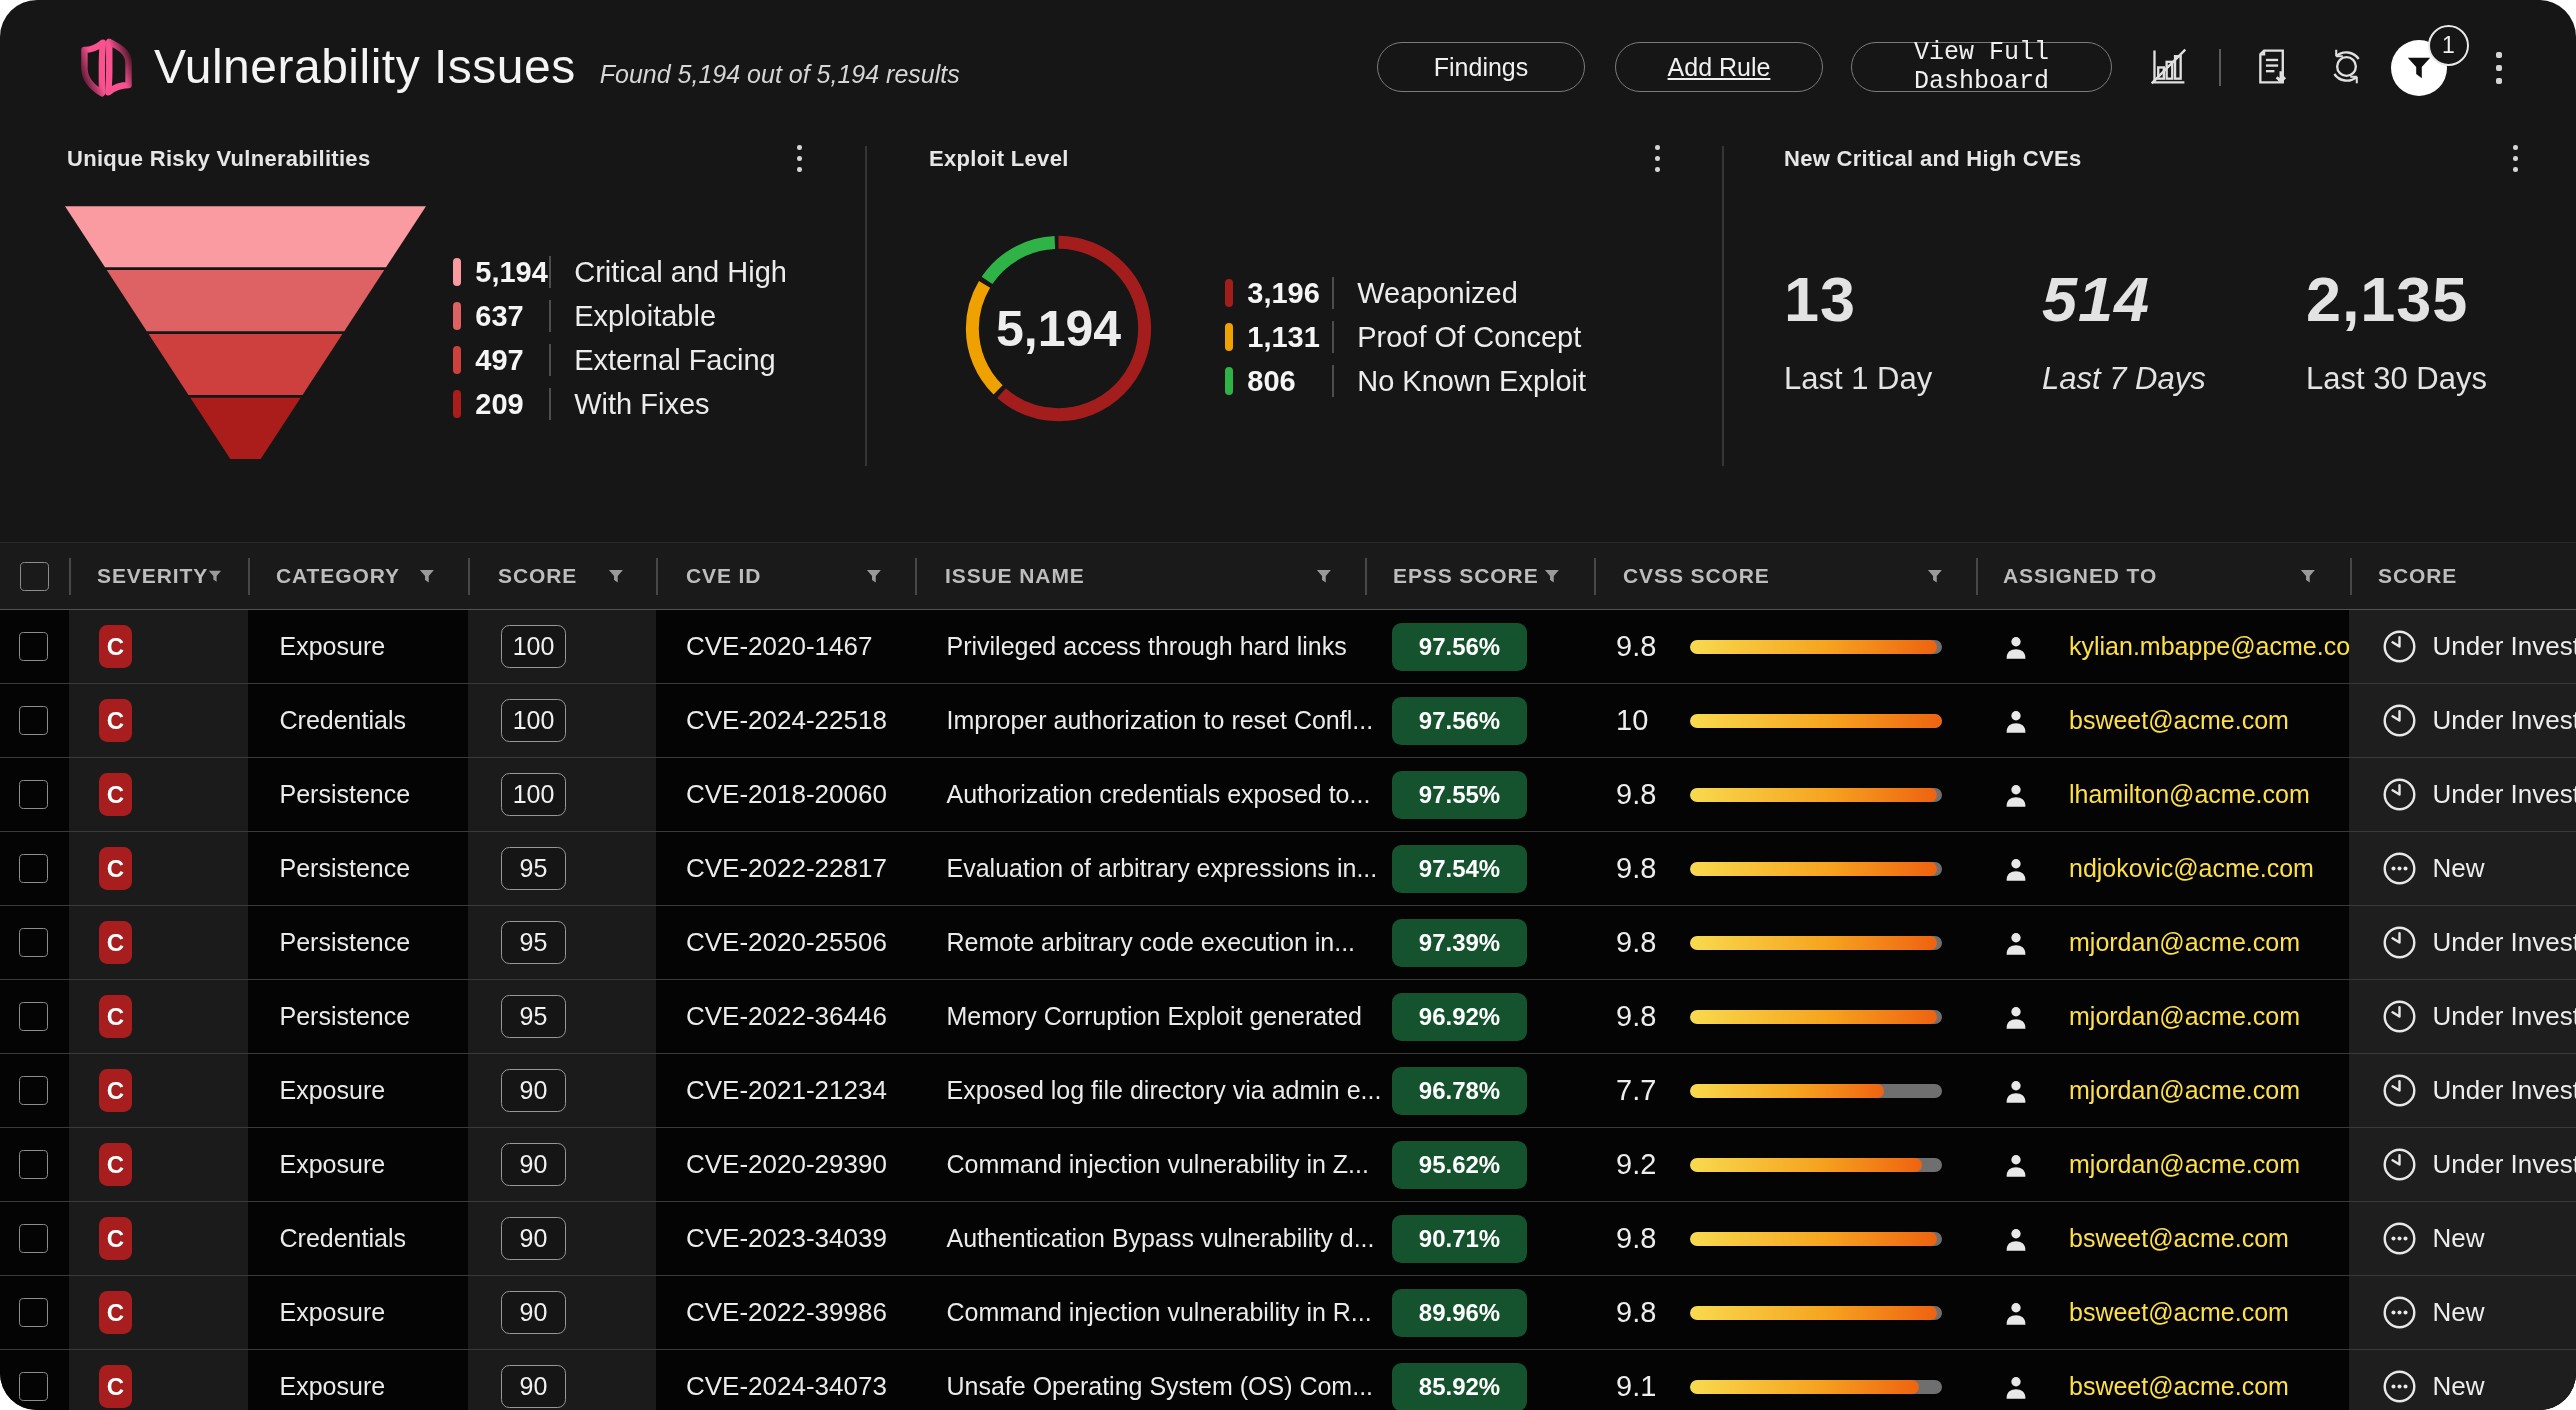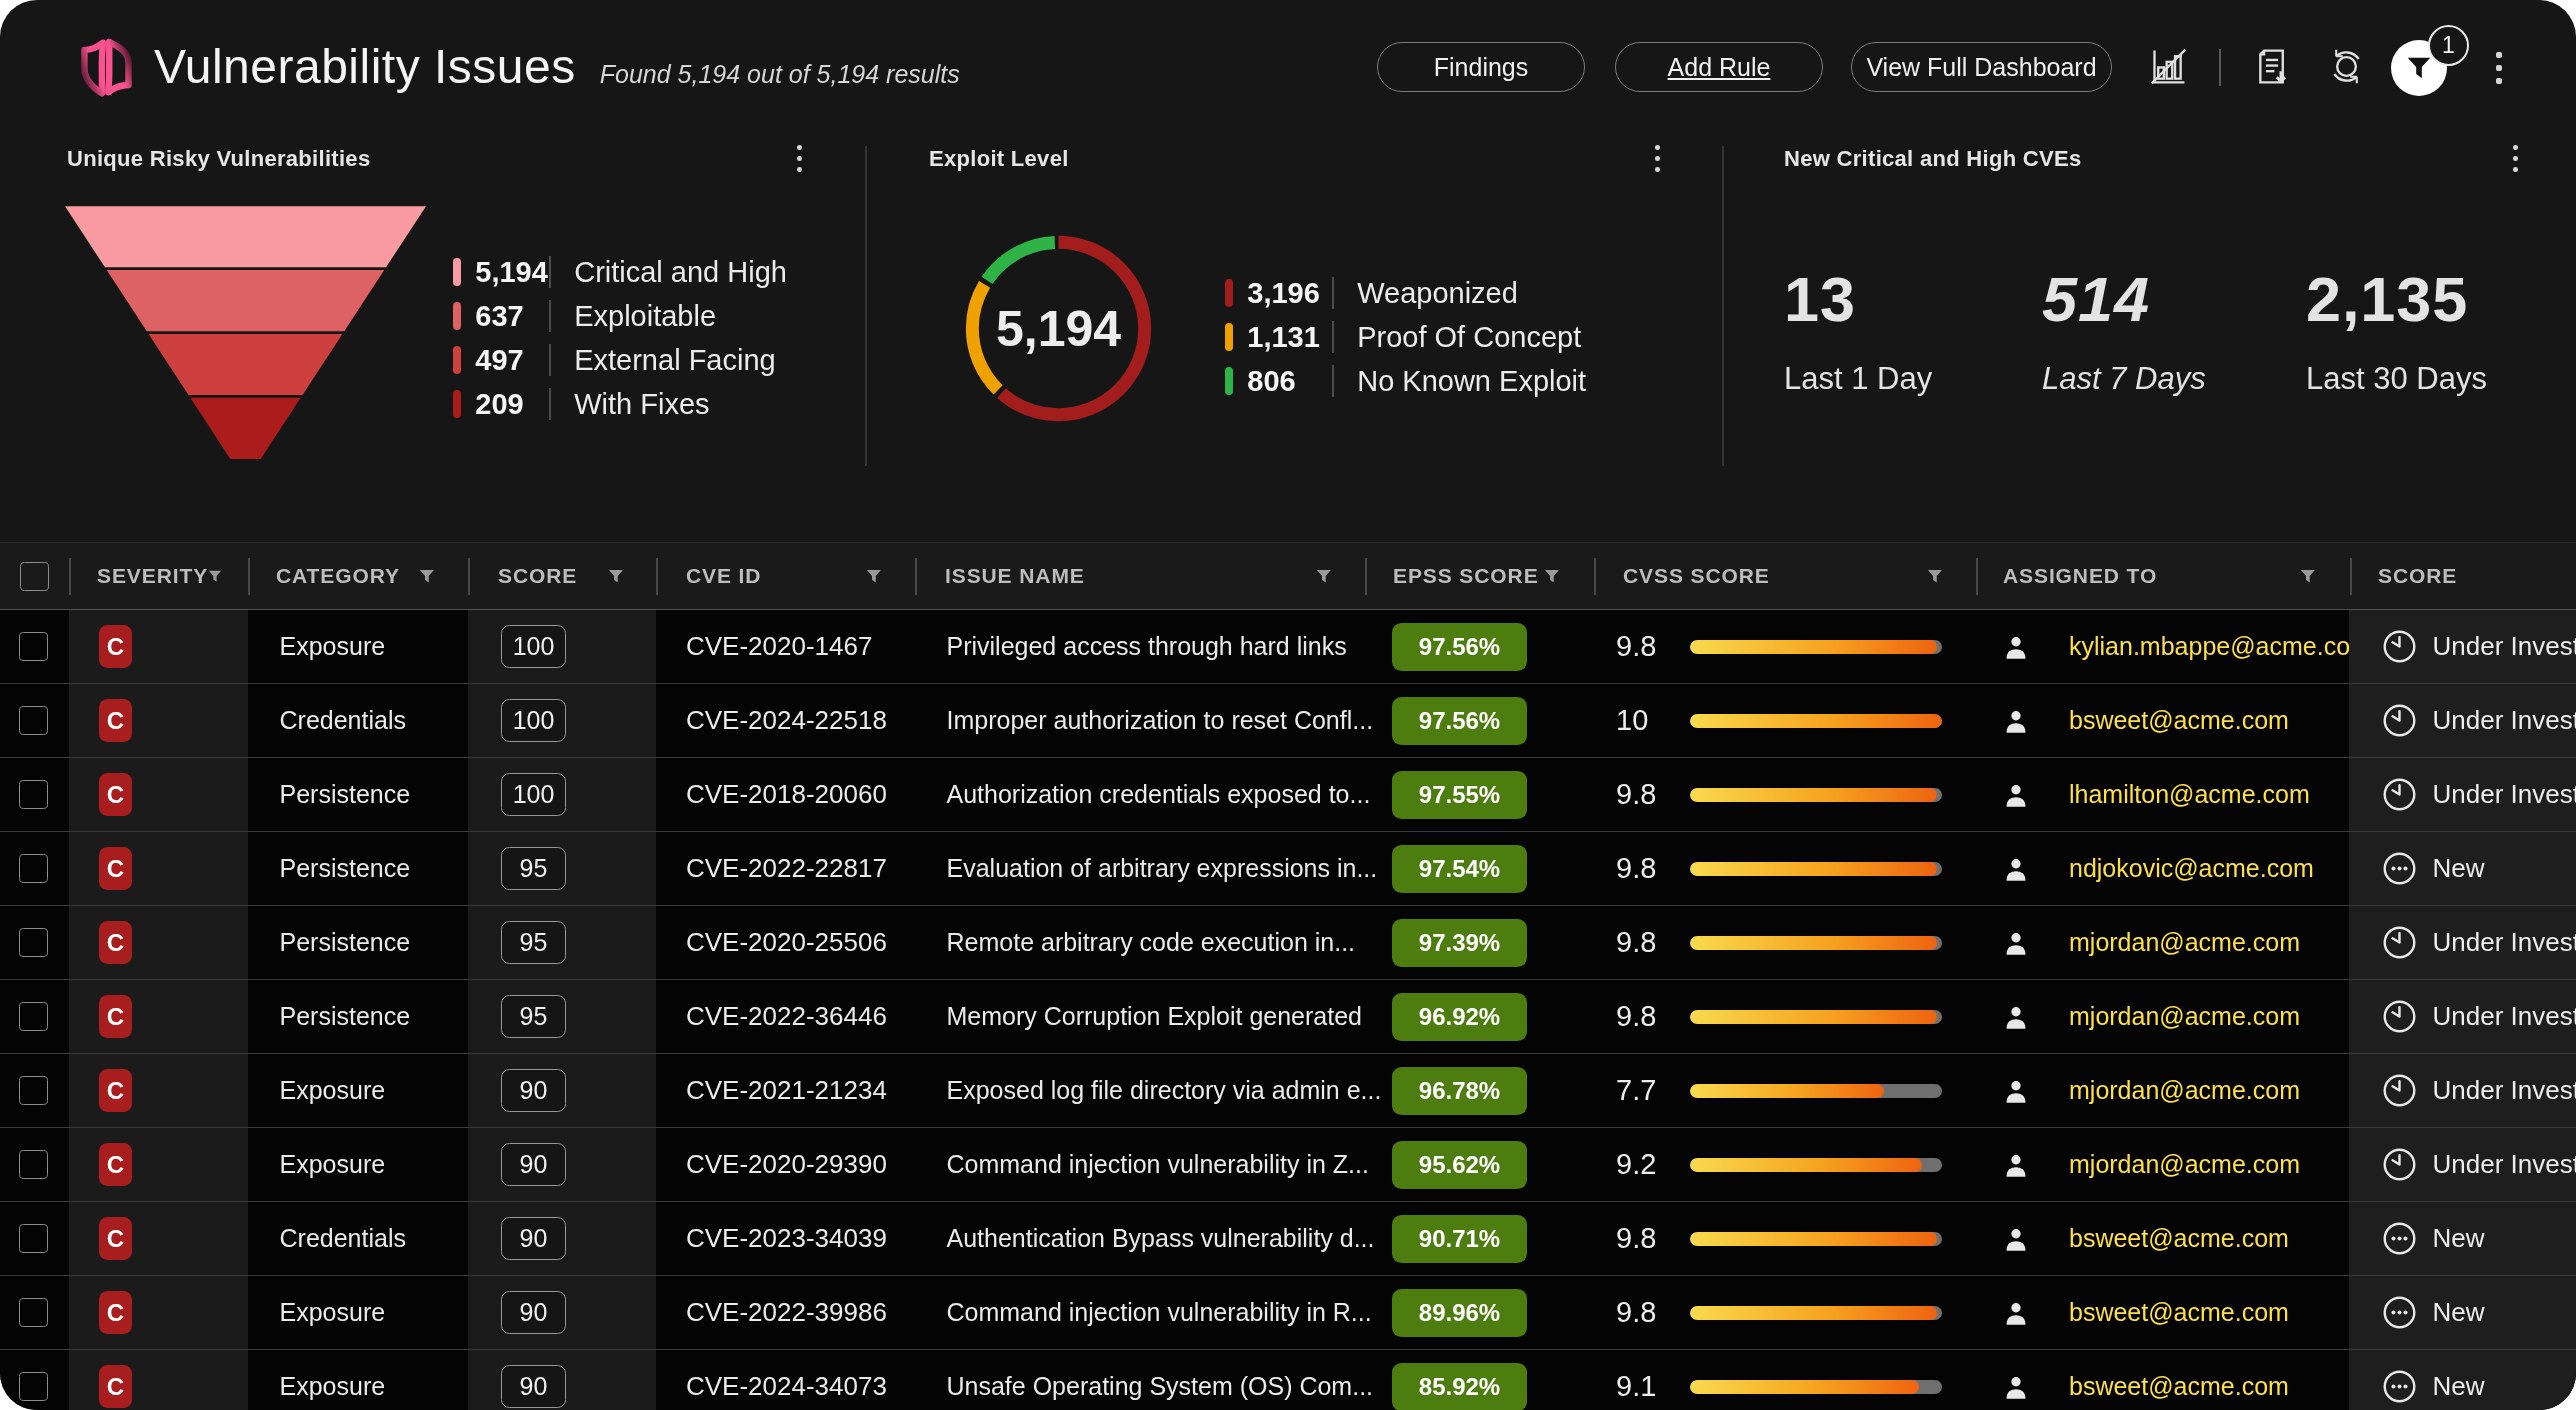--- a/index.html
+++ b/index.html
@@ -53,21 +53,21 @@
   .trow{display:grid;grid-template-columns:69px 179px 220px 188px 259px 449px 229px 383px 373px 1fr;height:74px;background:#040404;border-bottom:1.9px solid #3a3a3a;box-sizing:border-box;}
   .cell{display:flex;align-items:center;overflow:visible;white-space:nowrap;}
   .stripe{background:#1b1b1b;}
   .c-status{background:#1e1e1e;}
   .c-check .checkbox{margin-left:18.5px;}
   .sev-badge{margin-left:30px;width:33px;height:43px;border-radius:8.3px;background:#a81e1e;color:#fff;font-size:24px;font-weight:700;display:flex;align-items:center;justify-content:center;}
   .c-cat span{margin-left:31.5px;font-size:25px;color:#ebebeb;}
   .score-box{margin-left:33px;width:65px;height:43px;border:1.9px solid #989898;border-radius:8.3px;box-sizing:border-box;display:flex;align-items:center;justify-content:center;font-size:25px;color:#f0f0f0;background:#151515;}
   .c-cve span{margin-left:30px;font-size:26px;color:#ebebeb;}
   .c-issue span{margin-left:31.5px;font-size:25px;color:#ebebeb;}
-  .epss-badge{margin-left:28px;width:135px;height:48px;border-radius:9.3px;background:#4d7c0f;color:#ffffff;font-size:24px;font-weight:700;display:flex;align-items:center;justify-content:center;}
+  .epss-badge{margin-left:28px;width:135px;height:48px;border-radius:9.3px;background:#14532d;color:#ffffff;font-size:24px;font-weight:700;display:flex;align-items:center;justify-content:center;}
   .cvss-num{margin-left:23px;width:74px;font-size:29px;color:#ededed;}
   .cvss-bar{display:block;width:252px;height:14px;border-radius:7.4px;background:#6f6f6f;overflow:hidden;}
   .cvss-fill{display:block;height:100%;border-radius:7.4px;background:linear-gradient(90deg,#f8da4e 0%,#f6a41f 55%,#ee6310 100%);}
   .c-assigned{gap:11px;}
   .c-assigned svg{margin-left:26px;flex:none;}
   .c-assigned span{font-size:25px;color:#fde047;margin-left:28px;}
   .c-status{gap:15px;}
   .c-status svg{margin-left:31.5px;flex:none;}
   .c-status span{font-size:26px;color:#ededed;}
 </style>
@@ -91,21 +91,21 @@
       <path d="M27 8 C20 14 12 16 7 16 L7 36 C7 50 18 58 26 63 L26 30 C26 20 27 12 27 8 Z" fill="none" stroke="url(#lg1)" stroke-width="7" stroke-linejoin="round"></path>
       <path d="M33 62 C40 56 48 54 55 54 L55 30 C55 18 44 12 34 7 L34 40 C34 50 33 58 33 62 Z" fill="none" stroke="url(#lg2)" stroke-width="7" stroke-linejoin="round"></path>
     </svg>
     <div class="title-wrap">
       <span class="app-title">Vulnerability Issues</span>
       <span class="app-subtitle">Found 5,194 out of 5,194 results</span>
     </div>
 
     <button class="pill-btn" style="left:1369px;width:208px;">Findings</button>
     <button class="pill-btn" style="left:1607px;width:208px;text-decoration:underline;">Add Rule</button>
-    <button class="pill-btn" style="left:1843px;width:261px;">View Full Dashboard</button>
+    <button class="pill-btn" style="left:1843px;width:261px;font-family:Liberation Mono, monospace;">View Full Dashboard</button>
 
     <div class="toolbar-icon" style="left:2138px;">
       <svg width="43" height="43" viewBox="0 0 46 46" fill="none" stroke="#e0e0e0" stroke-width="2.5">
         <path d="M8 6 V40 H40"></path>
         <rect x="12" y="24" width="6" height="12"></rect>
         <rect x="21" y="18" width="6" height="18"></rect>
         <rect x="30" y="12" width="6" height="24"></rect>
         <line x1="5" y1="41" x2="41" y2="5"></line>
       </svg>
     </div>

